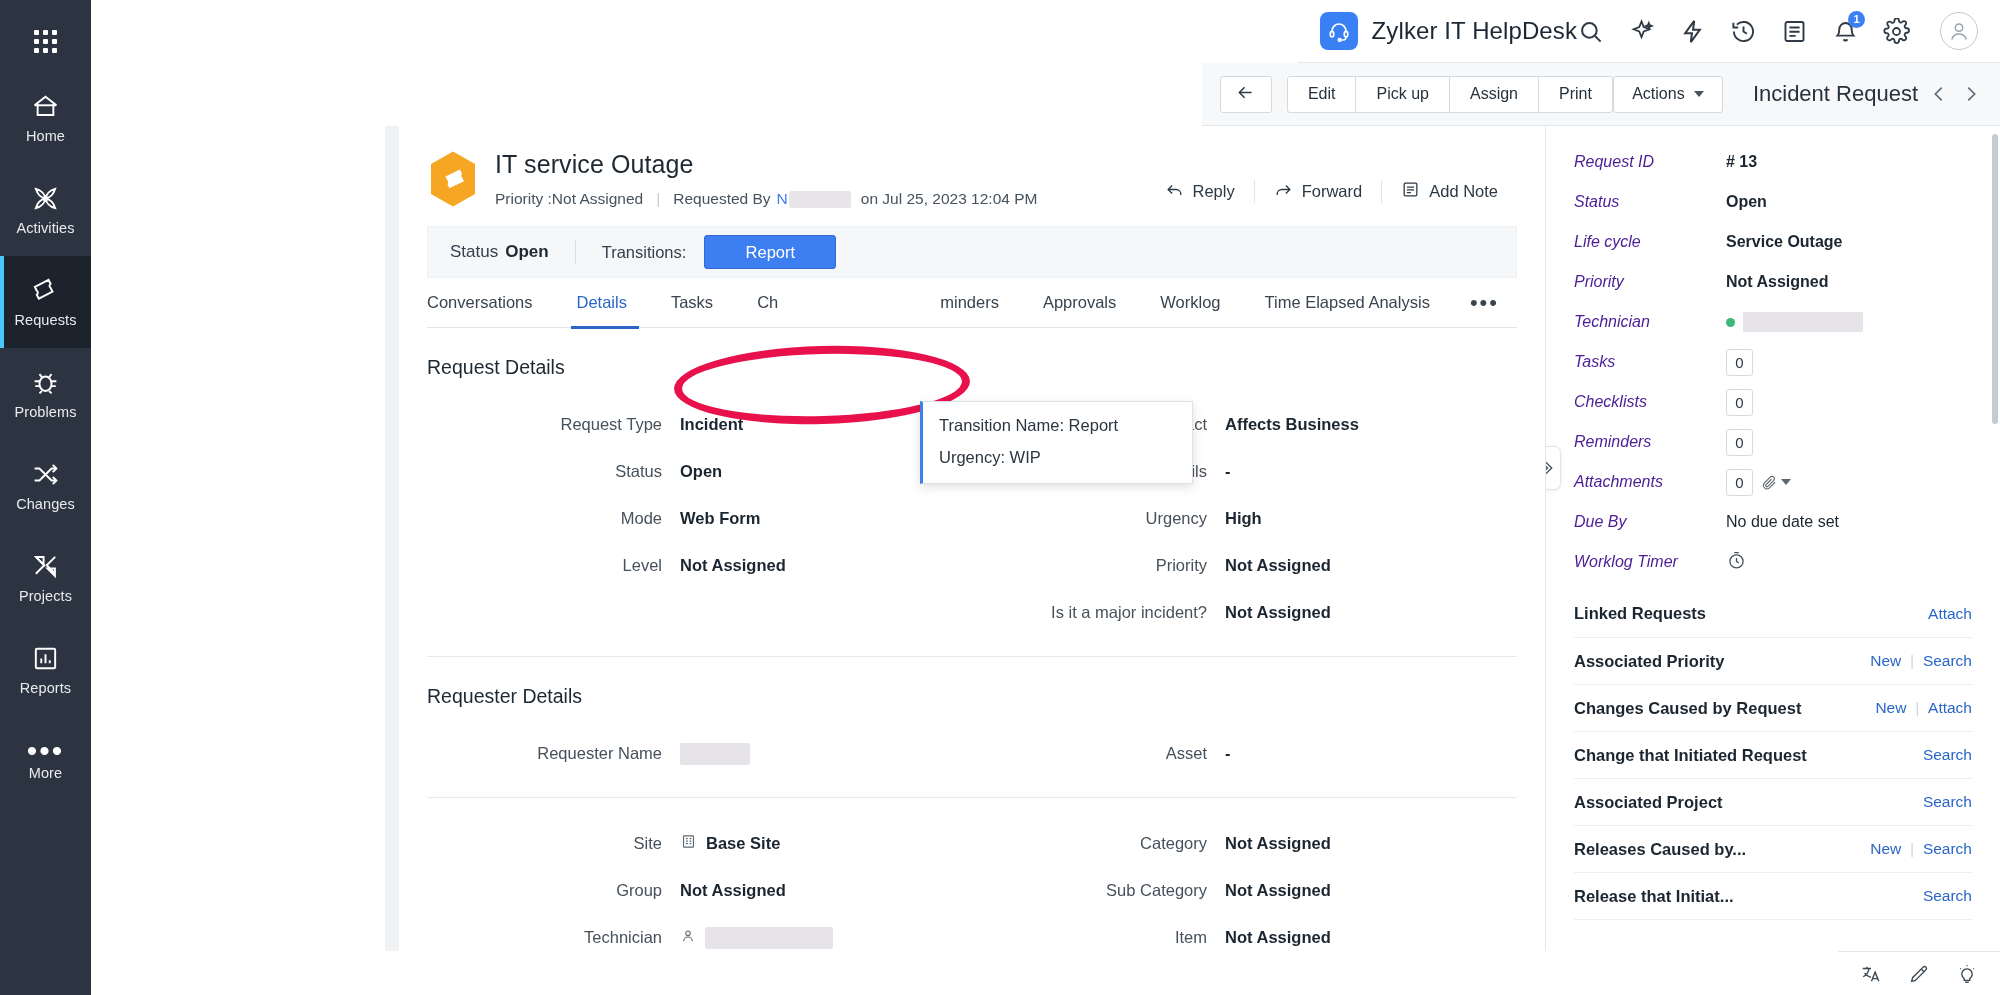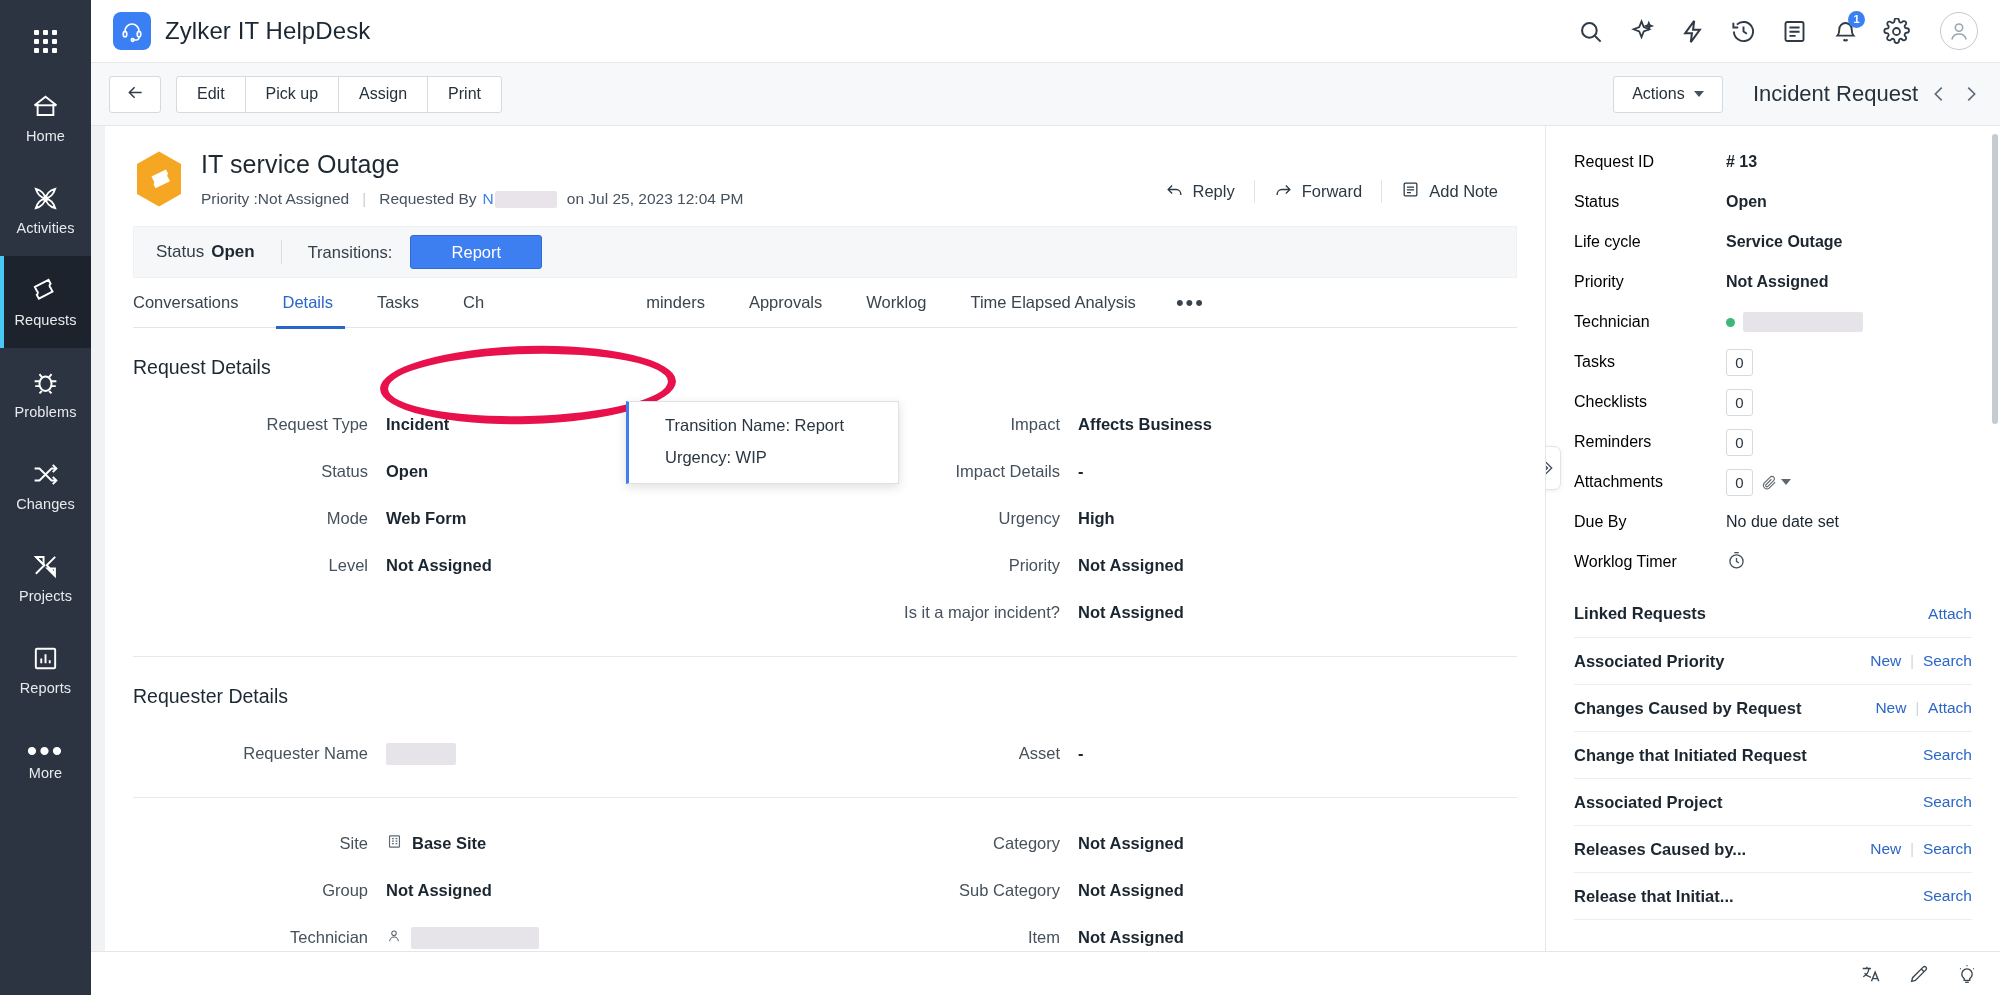--- a/index.html
+++ b/index.html
@@ -34,21 +34,21 @@
   .rail-item.active { background: #1c232c; }
   .rail-item.active::before {
     content: ""; position: absolute; left: 0; top: 0; bottom: 0;
     width: 4px; background: #49c7f5;
   }
   .rail-item svg { width: 29px; height: 29px; display: block; }
   .rail-item.more .lbl { font-size: 14.5px; }
   .ellipsis-ico { color: #fff; font-size: 30px; line-height: 14px; letter-spacing: 2px; }
 
   
-  .right-side { flex: 1; display: flex; flex-direction: column; min-width: 0; }
+  .right-side { flex: 1; display: flex; flex-direction: column; min-width: 0; align-items: flex-end; }
 
   
   .topbar {
     height: 63px; flex: 0 0 63px; background: #fff;
     display: flex; align-items: center; padding: 0 22px 0 22px;
     border-bottom: 1px solid #e6e9ec;
   }
   .brand { display: flex; align-items: center; gap: 14px; }
   .brand-logo {
     width: 38px; height: 38px; border-radius: 8px; background: #3b7ff5;
@@ -150,21 +150,21 @@
   .annot-ellipse {
     position: absolute; left: 289px; top: 220px; width: 296px; height: 78px;
     border: 8px solid #e8114b; border-radius: 50%; z-index: 30; pointer-events: none;
     transform: rotate(-1.5deg);
   }
 
   
   .tooltip {
     position: absolute; left: 535px; top: 275px; width: 273px;
     background: #fff; border: 1px solid #dde2e6; border-left: 3px solid #3d7ef0;
-    box-shadow: 0 3px 10px rgba(0,0,0,.13); padding: 14px 18px 16px 36px;
+    box-shadow: 0 3px 10px rgba(0,0,0,.13); padding: 14px 18px 16px 16px;
     z-index: 35;
   }
   .tooltip div { font-size: 16.5px; color: #2b3views; color: #2b3640; }
   .tooltip div + div { margin-top: 13px; }
 
   
   .tabs {
     margin: 0 28px; display: flex; align-items: center;
     border-bottom: 1px solid #e2e6ea; height: 50px; gap: 0;
   }
@@ -195,21 +195,21 @@
   .divider { border-top: 1px solid #e6eaed; margin: 20px 0 0 0; }
   .redact-lg { width: 70px; height: 22px; background: #e6e4e8; border-radius: 2px; display: inline-block; }
   .redact-md { width: 128px; height: 22px; background: #e6e4e8; border-radius: 2px; display: inline-block; }
 
   
   .props {
     width: 455px; flex: 0 0 455px; background: #fff; border-left: 1px solid #e3e7ea;
     padding: 16px 28px 0 28px; overflow: hidden; position: relative;
   }
   .prow { display: flex; align-items: center; min-height: 40px; }
-  .pl { width: 152px; flex: 0 0 152px; font-size: 16px; color: #000000; }
+  .pl { width: 152px; flex: 0 0 152px; font-size: 16px; color: #4c1d95; font-style: italic; }
   .pv { font-size: 16px; color: #1b2630; font-weight: bold; display: flex; align-items: center; gap: 8px; }
   .count-box {
     min-width: 27px; height: 27px; border: 1px solid #d5dade; border-radius: 3px;
     display: inline-flex; align-items: center; justify-content: center;
     font-size: 15px; color: #2b3640; font-weight: normal; padding: 0 6px; background:#fff;
   }
   .pv.normal { font-weight: normal; }
   .green-dot { width: 9px; height: 9px; border-radius: 50%; background: #3cb878; display: inline-block; }
   .redact-tech { width: 78px; height: 20px; background: #e6e4e8; border-radius: 2px; display:inline-block; }
   .chk-sq { width: 15px; height: 15px; border: 1px solid #b9c0c7; background: #e9ecef; display: inline-block; border-radius: 2px;}

